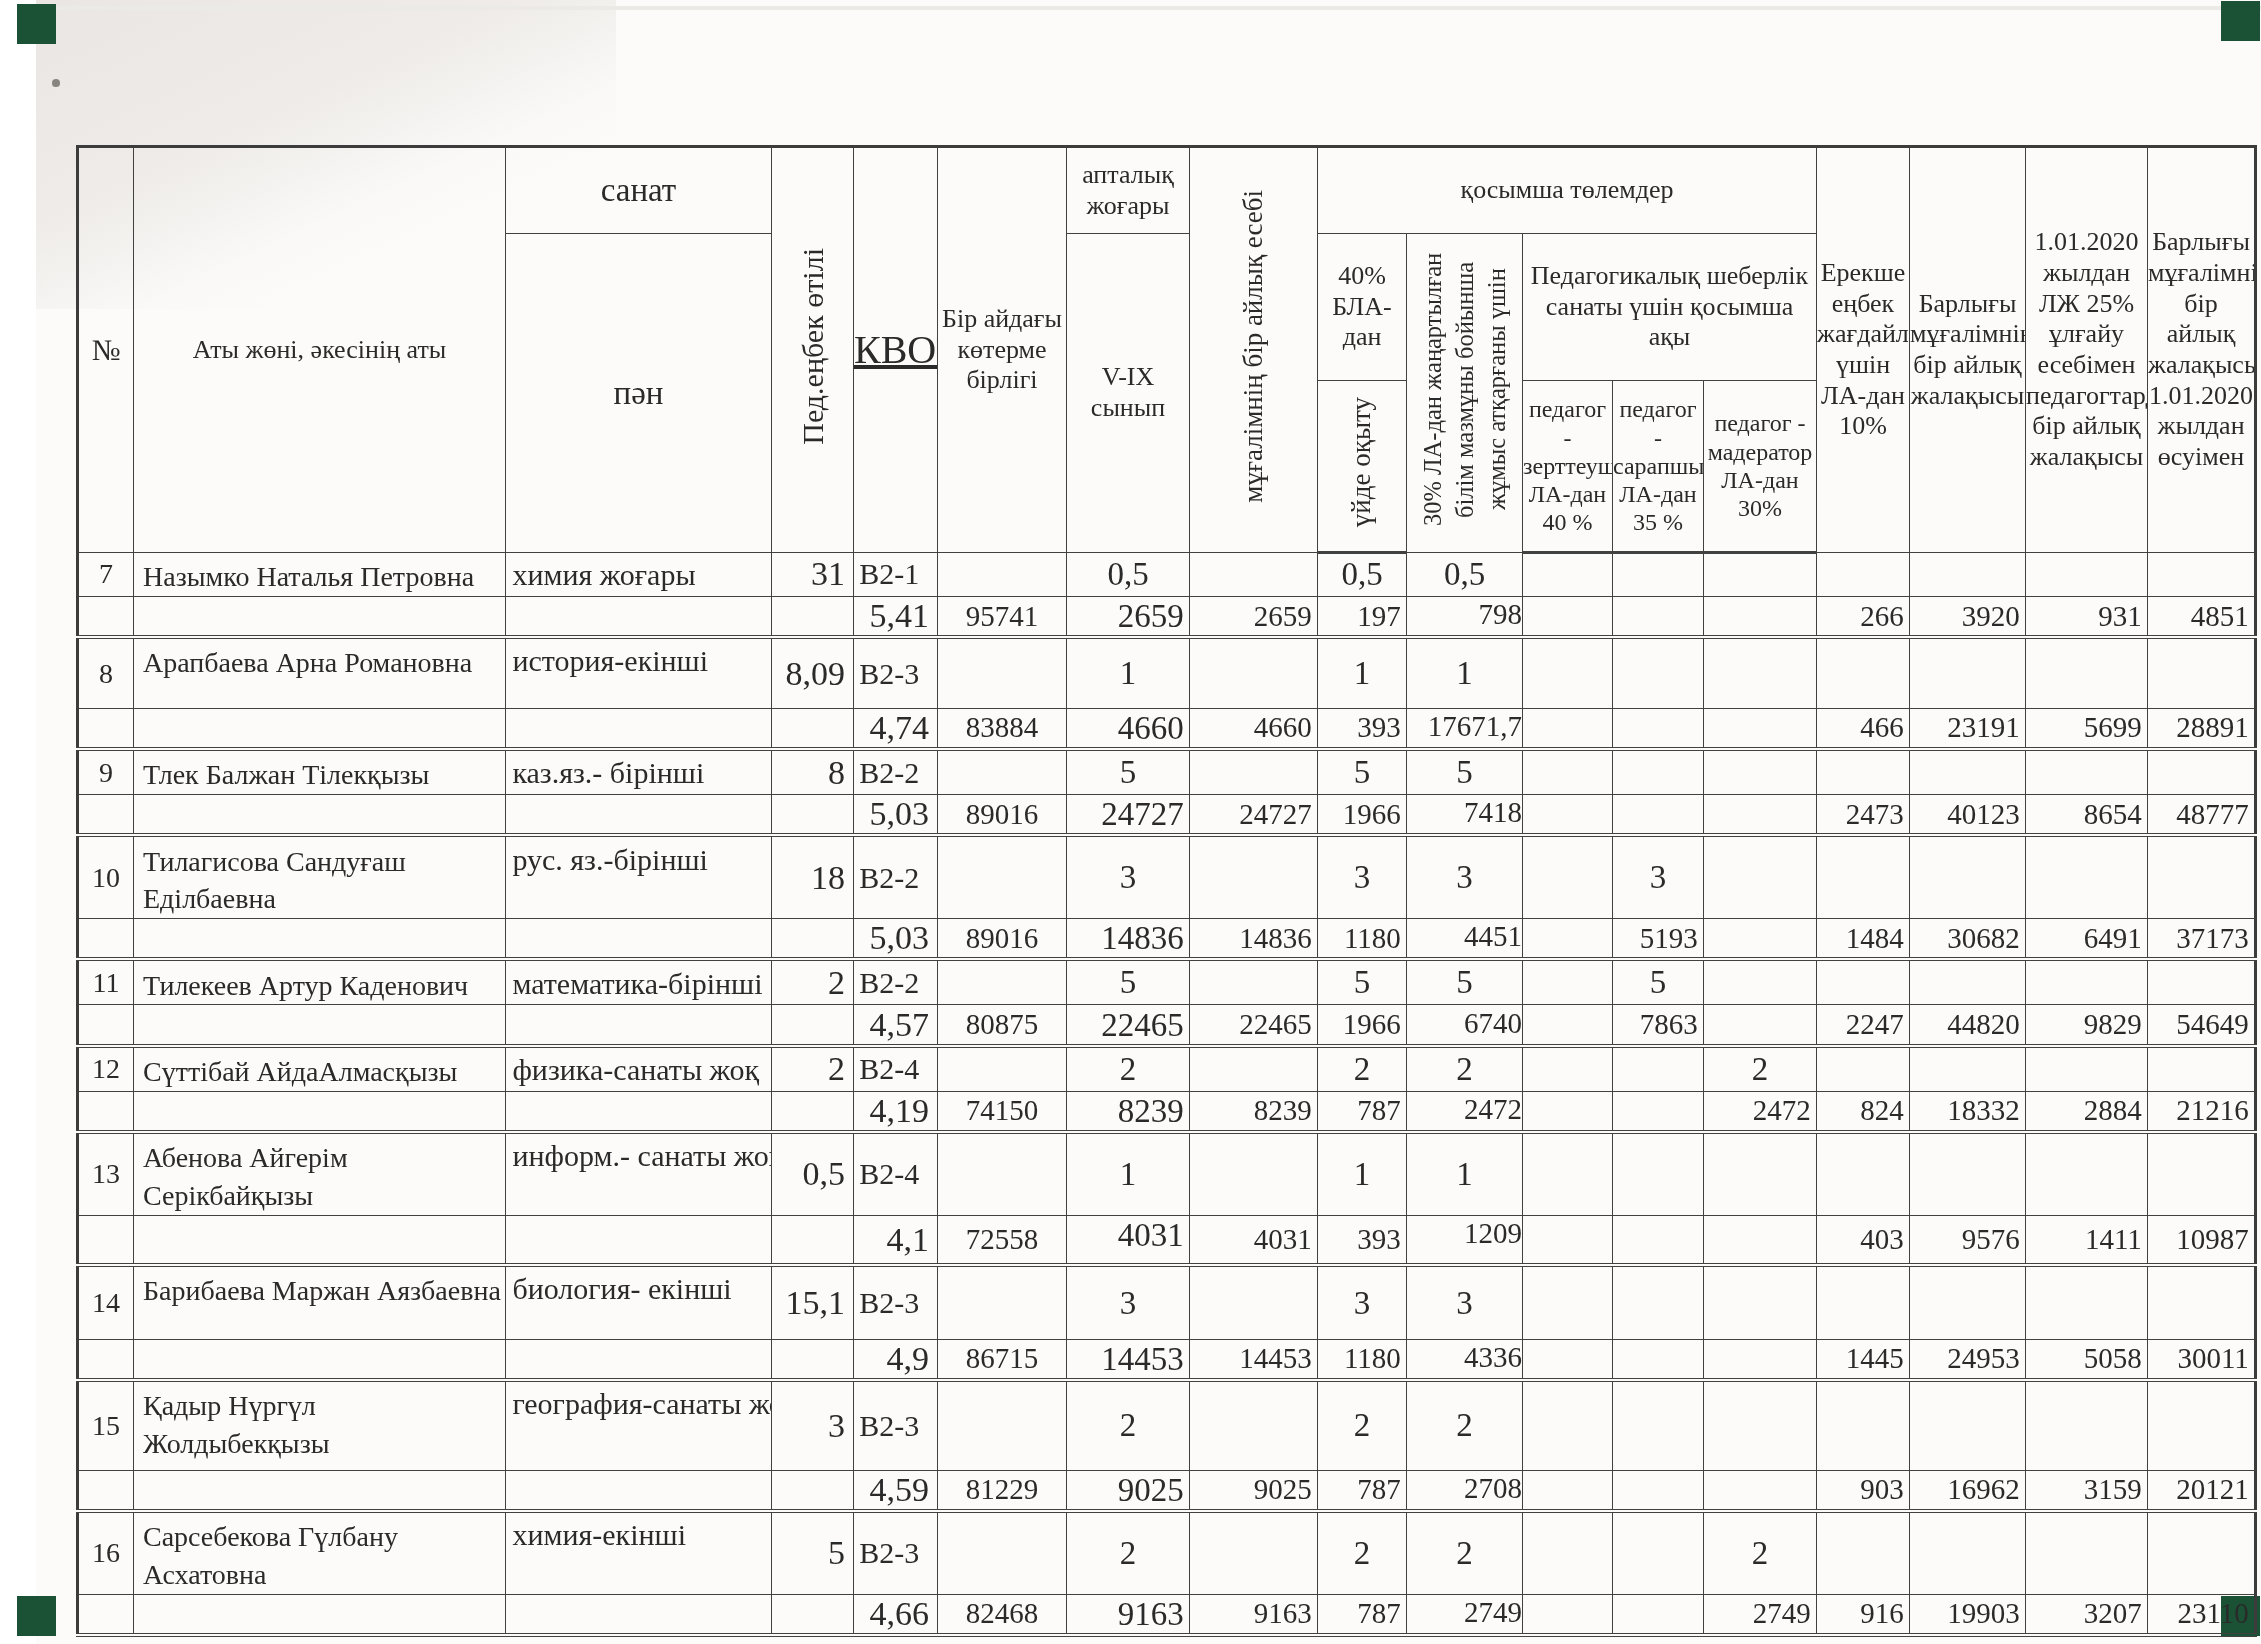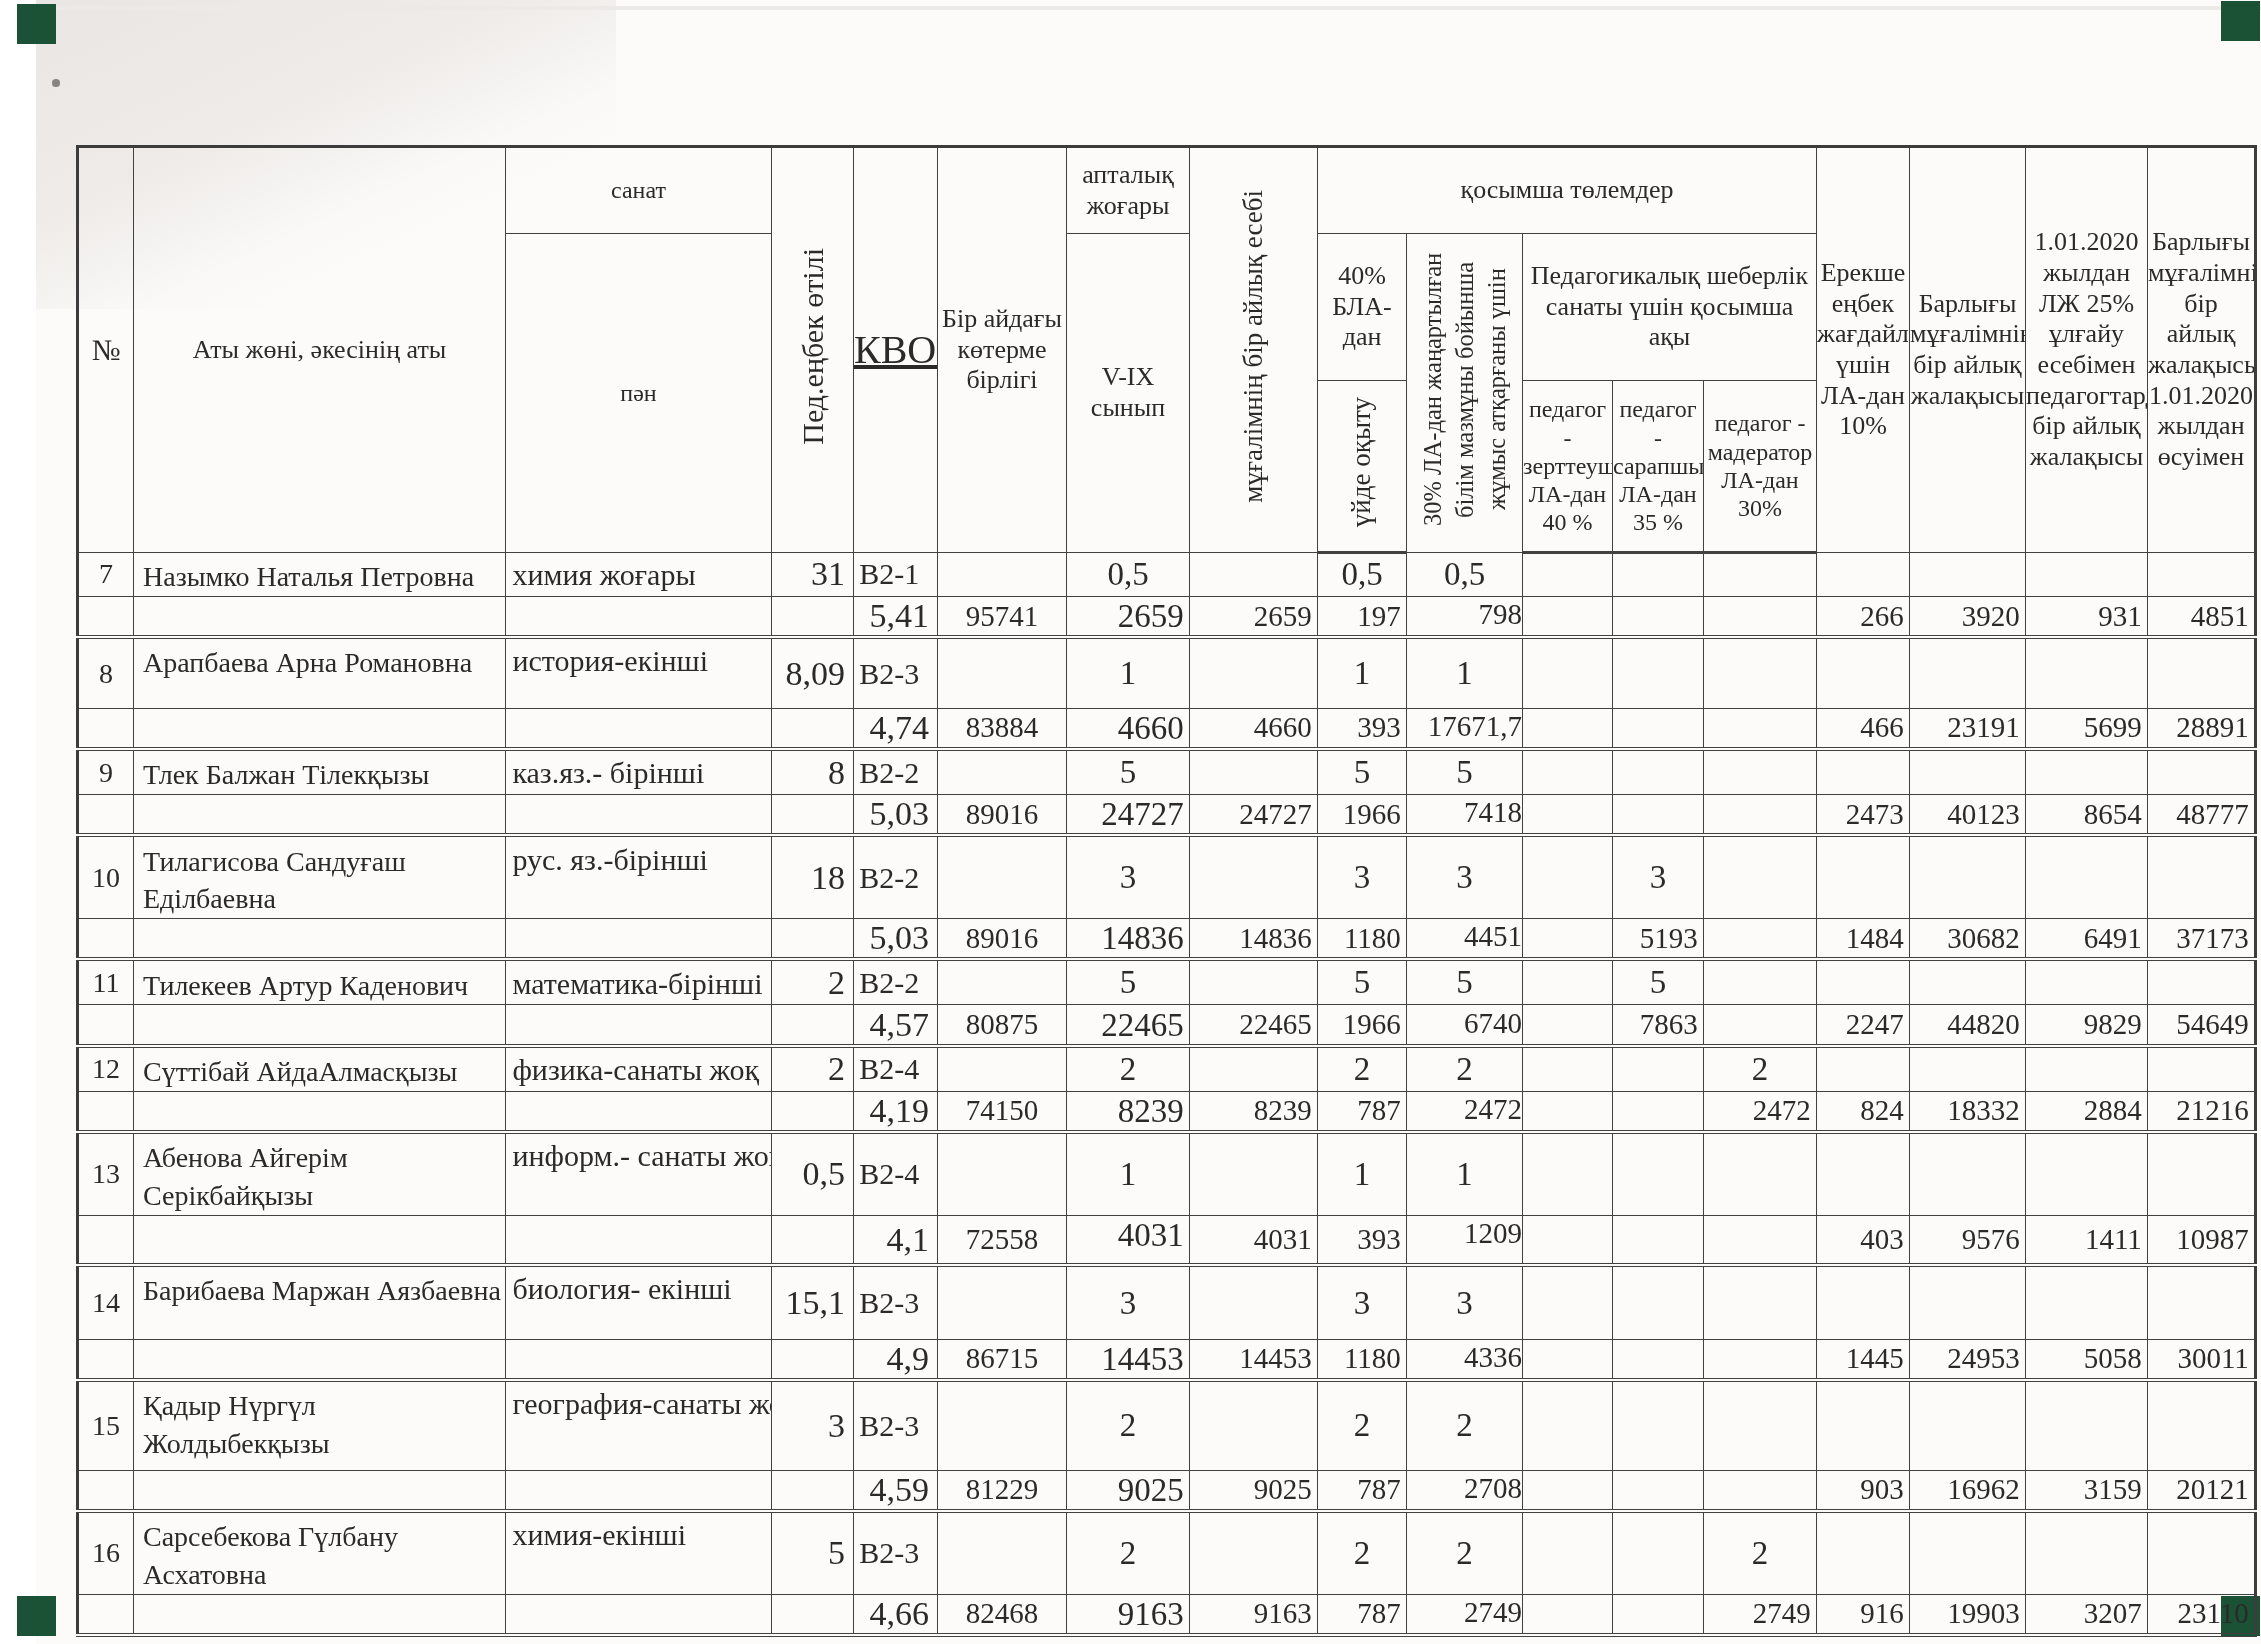--- a/index.html
+++ b/index.html
@@ -30,21 +30,21 @@
   .sheet th,.sheet td{
     border:1.9px solid #414141;
     padding:0;overflow:hidden;
     font-weight:normal;
   }
   thead th{font-size:26px;line-height:1.18;text-align:center;vertical-align:middle;padding:2.6px 3.9px;}
   thead tr:last-child th{border-bottom-width:3.2px;}
   th.small{font-size:24px;}
   th.kvot-h{font-size:40px;text-decoration:underline;}
   th.no-h{font-size:30px;}
-  th.sanat-h,th.pan-h{font-size:24px;}
+  th.sanat-h,th.pan-h{font-size:33px;}
   .vert{display:inline-block;writing-mode:vertical-rl;transform:rotate(180deg);
         font-size:27px;line-height:1.25;}
   .vert.nw{white-space:nowrap;}
   .vert.big{font-size:30px;}
   .vert.wrap{font-size:24.5px;line-height:1.3;max-height:309px;}
 
   tbody td{vertical-align:middle;font-size:29px;}
   tr.rcalc td{border-bottom-width:4.5px;border-bottom-style:double;}
   td.ctr{text-align:center;}
   td.rnum{text-align:right;padding-right:5.2px;}

